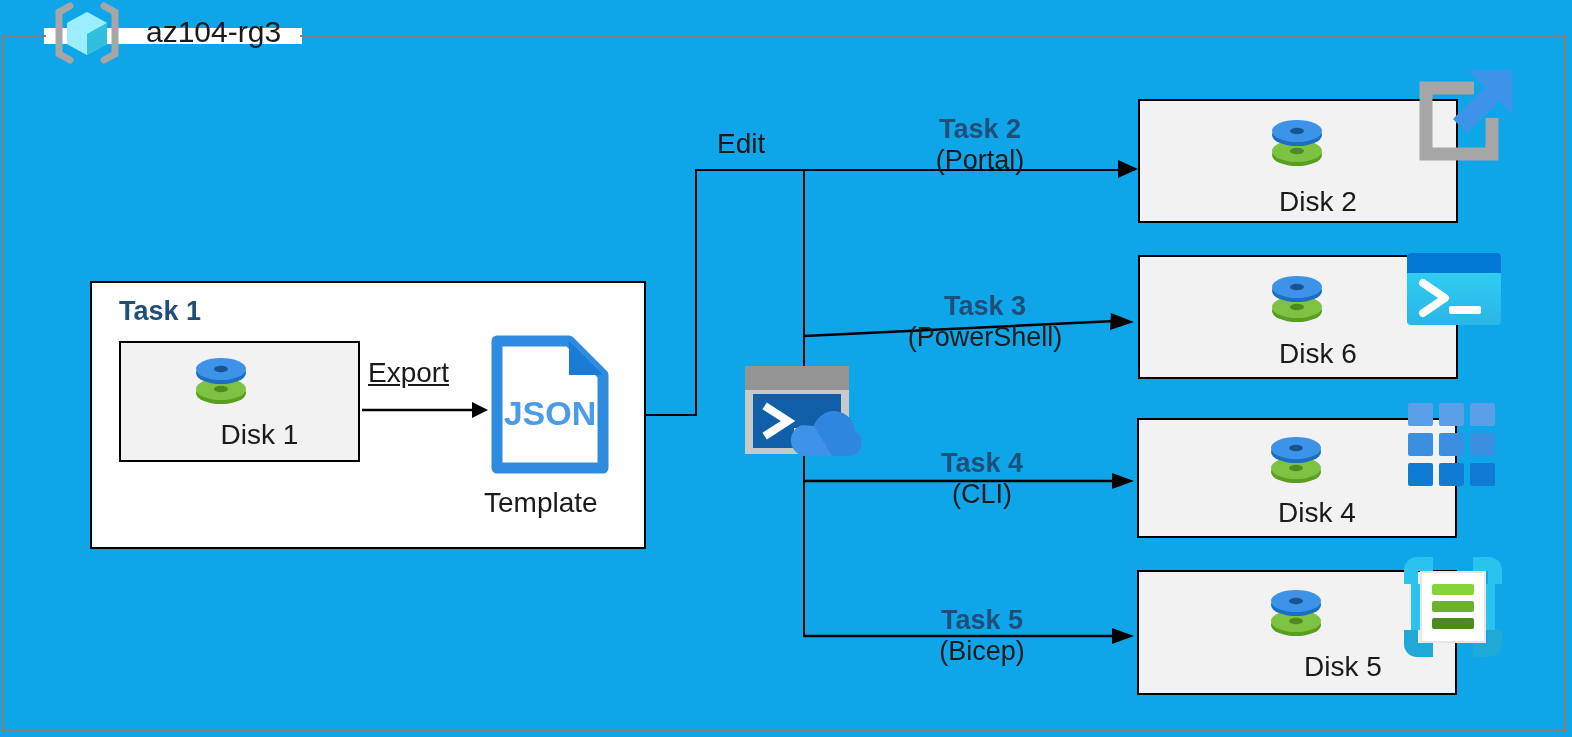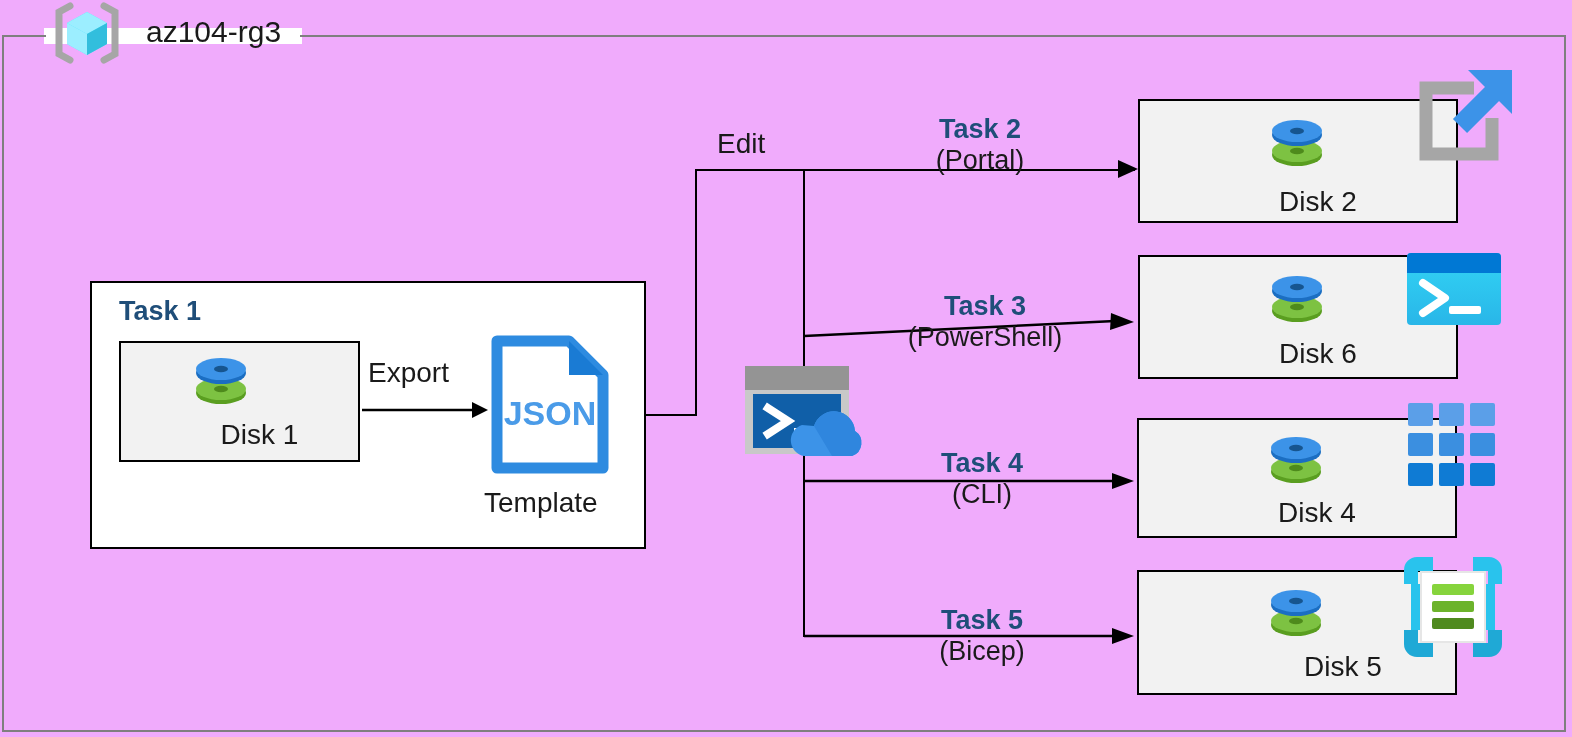--- a/index.html
+++ b/index.html
@@ -1,17 +1,17 @@
 <!DOCTYPE html>
 <html><head>
 <meta charset="utf-8">
 <style>
   html,body{margin:0;padding:0;background:#ffffff;}
   body{width:1572px;height:737px;font-family:"Liberation Sans","DejaVu Sans",sans-serif;}
-  #stage{position:relative;width:1572px;height:737px;overflow:hidden;background:#f0abfc;}
+  #stage{position:relative;width:1572px;height:737px;overflow:hidden;background:#0ea5e9;}
 
   
   .rg-frame{position:absolute;left:2px;top:35px;width:1564px;height:697px;
             border:2px solid #7f7f7f;box-sizing:border-box;}
   .rg-frame-top-left{position:absolute;left:2px;top:35px;width:44px;height:2px;background:#7f7f7f;}
   .rg-frame-top-right{position:absolute;left:300px;top:35px;width:1266px;height:2px;background:#7f7f7f;}
   .rg-gap{position:absolute;left:44px;top:28px;width:258px;height:16px;background:#fff;}
 
   .rg-label{position:absolute;left:146px;top:15px;font-size:30px;color:#1a1a1a;white-space:nowrap;}
 
@@ -35,21 +35,21 @@
 
   
   .ln{position:absolute;background:#000;}
   .ln-h{height:2px;}
   .ln-v{width:2px;}
 
   .edgelabel{position:absolute;font-size:27px;color:#1a1a1a;white-space:nowrap;text-align:center;}
   .edgelabel .t{display:block;font-weight:bold;color:#1F4E79;}
   .edgelabel .s{display:block;color:#1a1a1a;}
 
-  .export-label{position:absolute;left:368px;top:357px;font-size:28px;color:#1a1a1a;}
+  .export-label{position:absolute;left:368px;top:357px;font-size:28px;color:#1a1a1a;text-decoration:underline;}
   .edit-label{position:absolute;left:717px;top:128px;font-size:28px;color:#1a1a1a;}
   .template-label{position:absolute;left:484px;top:487px;font-size:28px;color:#1a1a1a;}
 
   svg{display:block;overflow:visible;}
 </style>
 </head>
 <body>
 
 <div id="stage">
 

